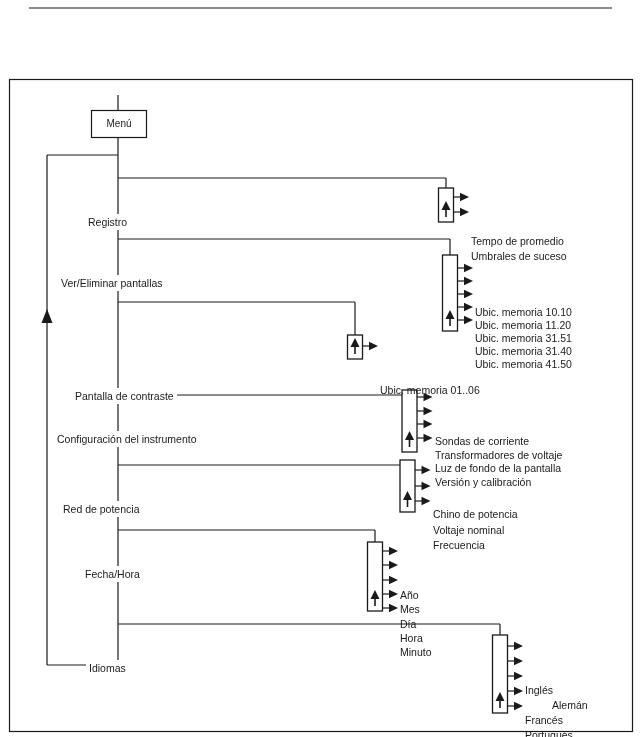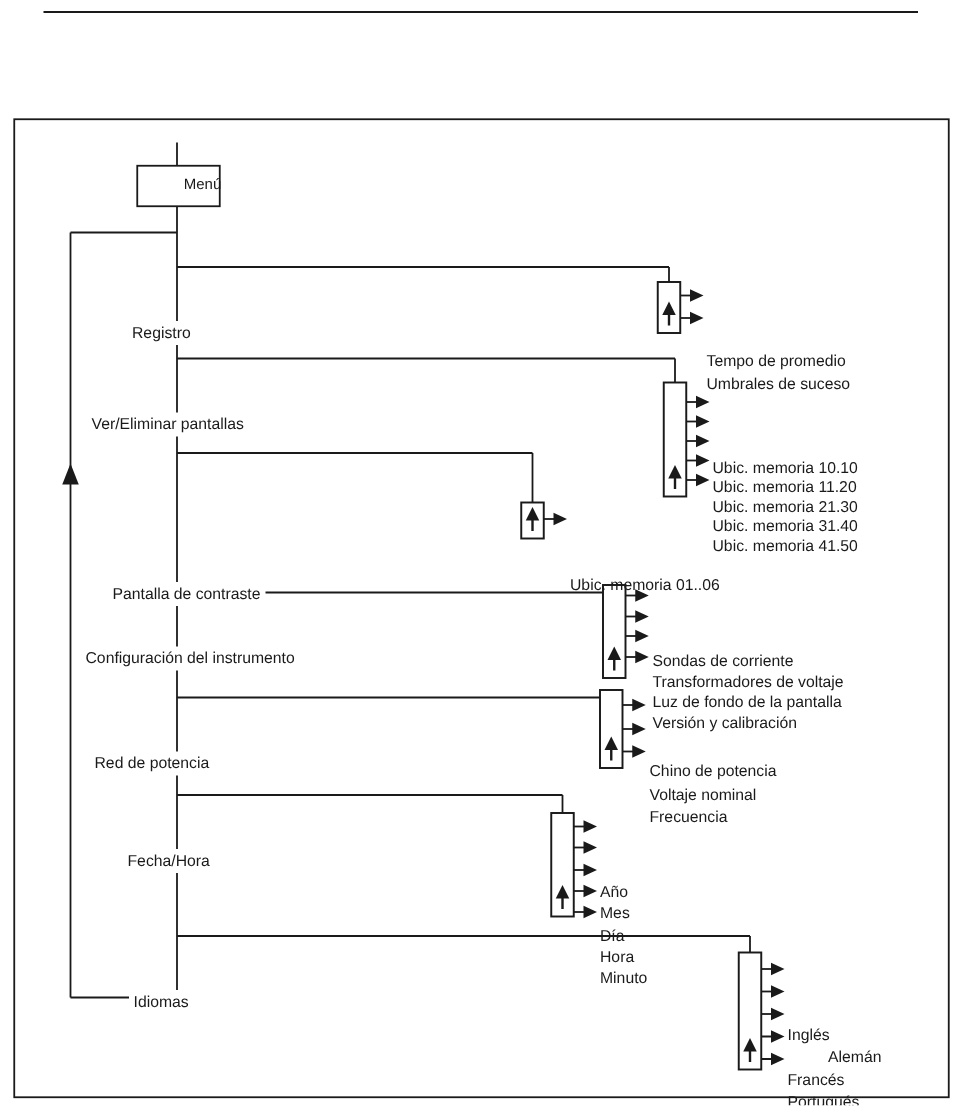--- a/index.html
+++ b/index.html
@@ -6,21 +6,21 @@
   .page{
     position:relative;width:642px;height:737px;background:#ffffff;
     font-family:"Liberation Sans","DejaVu Sans",sans-serif;color:#1a1a1a;
     overflow:hidden;
   }
   .page svg{position:absolute;left:0;top:0;}
   .lbl{position:absolute;font-size:10.5px;line-height:16px;height:16px;white-space:nowrap;color:#1a1a1a;margin-top:44px;}
   .mlbl{background:#ffffff;padding:0 3px;}
   .rootlbl{
     position:absolute;left:91px;top:110px;width:56px;height:28px;
-    line-height:28px;text-align:center;font-size:10px;white-space:nowrap;color:#1a1a1a;margin-left:16px;
+    line-height:28px;text-align:center;font-size:10px;white-space:nowrap;color:#1a1a1a;
   }
 </style>
 </head>
 <body>
 
 <div class="page">
 
   <svg width="642" height="737" viewBox="0 0 642 737" xmlns="http://www.w3.org/2000/svg">
     <defs>
       <g id="upkey">
@@ -137,21 +137,21 @@
   <div class="lbl mlbl" style="left:54px;top:387px">Configuración del instrumento</div>
   <div class="lbl mlbl" style="left:60px;top:457px">Red de potencia</div>
   <div class="lbl mlbl" style="left:82px;top:522px">Fecha/Hora</div>
   <div class="lbl mlbl" style="left:86px;top:616px">Idiomas</div>
 
   <div class="lbl" style="left:471px;top:189px">Tempo de promedio</div>
   <div class="lbl" style="left:471px;top:204px">Umbrales de suceso</div>
 
   <div class="lbl" style="left:475px;top:260px">Ubic. memoria 10.10</div>
   <div class="lbl" style="left:475px;top:273px">Ubic. memoria 11.20</div>
-  <div class="lbl" style="left:475px;top:286px">Ubic. memoria 21.30</div>
+  <div class="lbl" style="left:475px;top:286px">Ubic. memoria 31.51</div>
   <div class="lbl" style="left:475px;top:299px">Ubic. memoria 31.40</div>
   <div class="lbl" style="left:475px;top:312px">Ubic. memoria 41.50</div>
 
   <div class="lbl" style="left:380px;top:338px">Ubic. memoria 01..06</div>
 
   <div class="lbl" style="left:435px;top:389px">Sondas de corriente</div>
   <div class="lbl" style="left:435px;top:403px">Transformadores de voltaje</div>
   <div class="lbl" style="left:435px;top:416px">Luz de fondo de la pantalla</div>
   <div class="lbl" style="left:435px;top:430px">Versión y calibración</div>
 

